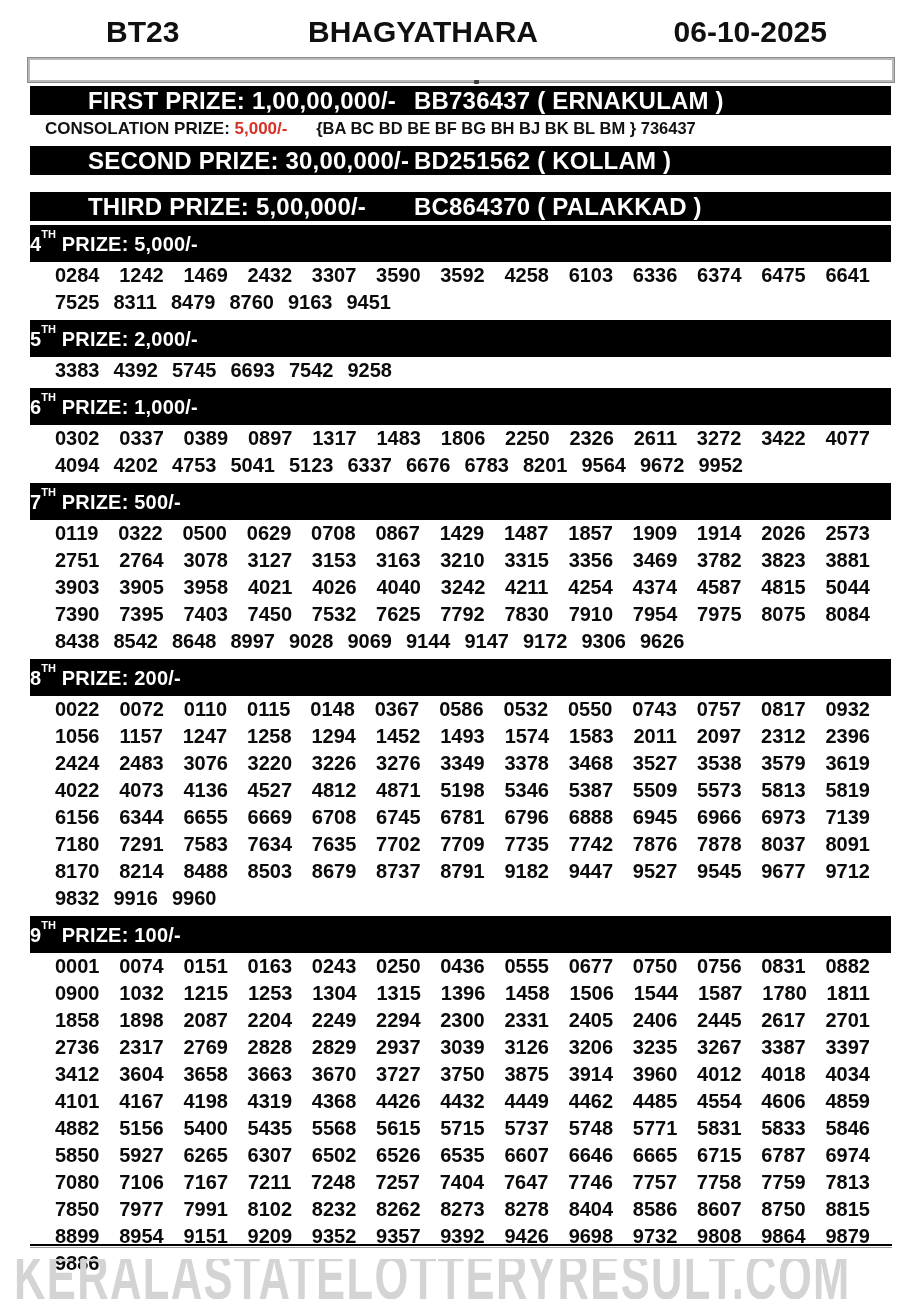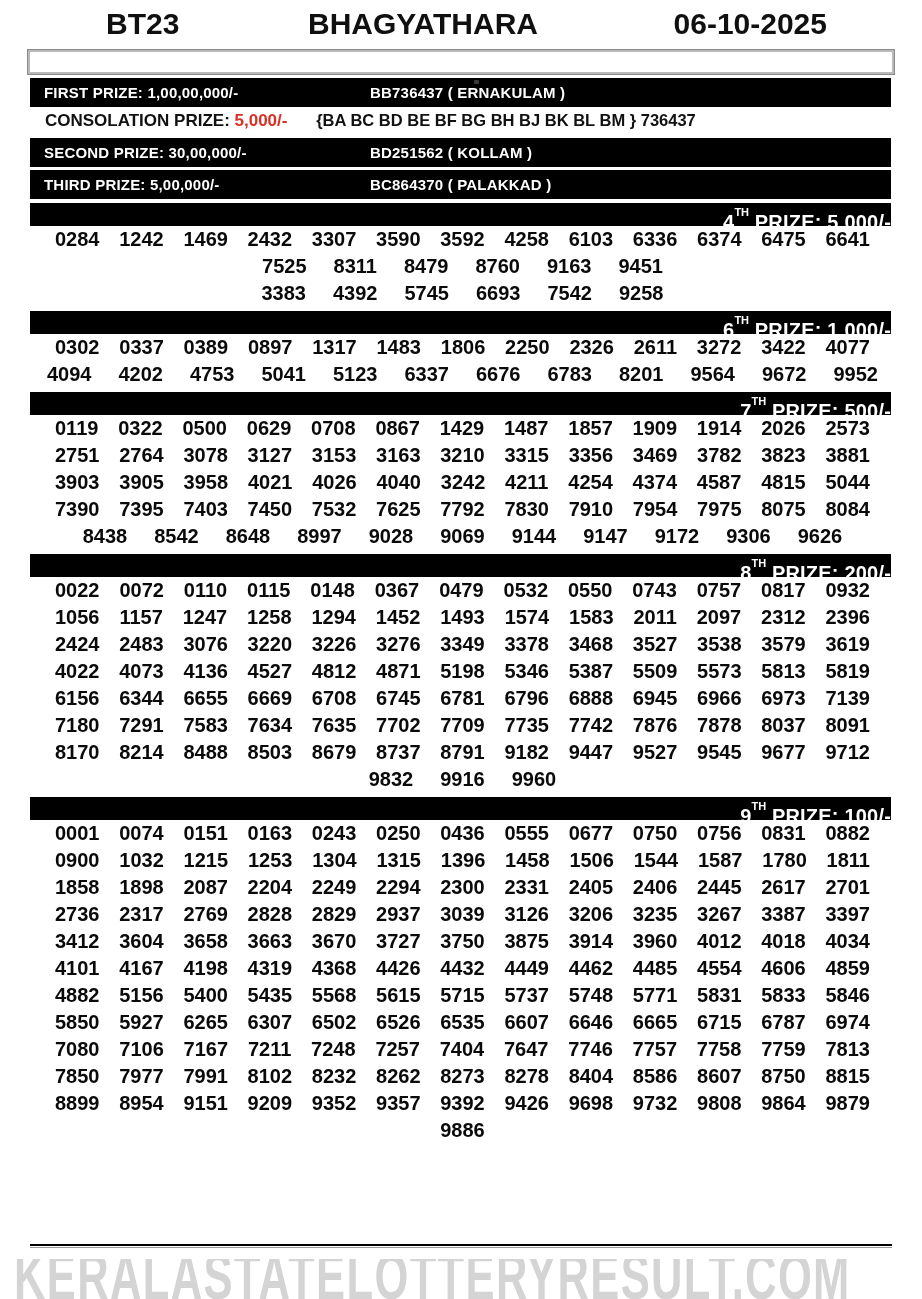--- a/index.html
+++ b/index.html
@@ -4,64 +4,64 @@
 <style>
   * { margin:0; padding:0; box-sizing:border-box; }
   html,body { background:#ffffff; }
   body {
     width:922px; height:1299px;
     position:relative; overflow:hidden;
     font-family:"Liberation Sans", sans-serif;
     color:#0d0d0d;
   }
   .doc-header {
-    position:relative; height:38px; margin-top:7px;
+    position:relative; height:38px; margin-top:15px;
     font-size:30px; font-weight:700; color:#101010;
   }
   .doc-header .code  { position:absolute; left:106px; top:0; }
   .doc-header .title { position:absolute; left:calc(50% - 38px); top:0; transform:translateX(-50%); }
   .doc-header .date  { position:absolute; right:95px; top:0; }
 
   .ticket-box {
     margin:5px 28px 0 28px; height:24px;
     border:2px solid #b9b9b9; outline:1px solid #8a8a8a;
     background:#fff; position:relative;
   }
   .stray-mark {
     position:absolute; left:474px; top:80px;
     width:5px; height:4px; background:#3a3a3a; border-radius:1px;
   }
 
   .bar {
     margin:0 31px 0 30px; background:#000; color:#fff; font-weight:700;
   }
-  .top-bar { height:29px; line-height:29px; display:flex; font-size:15px; letter-spacing:0.2px; }
+  .top-bar { height:29px; line-height:29px; display:flex; font-size:24px; letter-spacing:0.2px;padding-left:44px; }
   .top-bar .lbl { padding-left:14px; width:340px; flex:0 0 340px; }
   .top-bar .win { flex:1; }
   .mt4 { margin-top:4px; }
-  .mt7 { margin-top:3px;justify-content:space-between; }
+  .mt7 { margin-top:17px;justify-content:space-between; }
 
   .consol-row {
     height:27px; line-height:27px; padding-left:45px;
     font-weight:700; font-size:17px; color:#111; white-space:nowrap;
   }
   .consol-row .series { margin-left:24px; font-size:16.5px; }
 
   .section-bar {
-    margin-top:4px; height:23px; line-height:29px;
-    text-align:right; font-size:20px; letter-spacing:0.2px;
+    margin-top:4px; height:37px; line-height:29px;
+    text-align:left; font-size:20px; letter-spacing:0.2px;
   }
   .section-bar sup { font-size:0.55em; position:relative; top:-0.5em; letter-spacing:0; }
 
   .num-row {
     display:flex; margin:0 52px 0 55px; height:27px;
     align-items:center; font-weight:700; font-size:20px; color:#0a0a0a;
   }
   .num-row.full    { justify-content:space-between; }
-  .num-row.partial { justify-content:center; gap:27px; }
+  .num-row.partial { gap:14px; }
   .num { white-space:nowrap; }
 
   .bottom-line {
     position:absolute; left:30px; right:30px; top:1244px;
     height:4px; border-top:2.5px solid #000; border-bottom:1px solid #9a9a9a;
   }
   .watermark-wrap {
     position:absolute; left:0; right:0; bottom:0; height:40px; overflow:hidden;
   }
   .watermark {
@@ -125,20 +125,21 @@
       <div class="num-row partial">
         <span class="num">7525</span>
         <span class="num">8311</span>
         <span class="num">8479</span>
         <span class="num">8760</span>
         <span class="num">9163</span>
         <span class="num">9451</span>
       </div>
     </div>
     <div>
+      <div class="bar section-bar"><span>5</span><sup>TH</sup><span> PRIZE: 2,000/-</span></div>
       <div class="num-row partial">
         <span class="num">3383</span>
         <span class="num">4392</span>
         <span class="num">5745</span>
         <span class="num">6693</span>
         <span class="num">7542</span>
         <span class="num">9258</span>
       </div>
     </div>
     <div>
@@ -251,21 +252,21 @@
     </div>
     <div>
       <div class="bar section-bar"><span>8</span><sup>TH</sup><span> PRIZE: 200/-</span></div>
       <div class="num-row full">
         <span class="num">0022</span>
         <span class="num">0072</span>
         <span class="num">0110</span>
         <span class="num">0115</span>
         <span class="num">0148</span>
         <span class="num">0367</span>
-        <span class="num">0479</span>
+        <span class="num">0586</span>
         <span class="num">0532</span>
         <span class="num">0550</span>
         <span class="num">0743</span>
         <span class="num">0757</span>
         <span class="num">0817</span>
         <span class="num">0932</span>
       </div>
       <div class="num-row full">
         <span class="num">1056</span>
         <span class="num">1157</span>

